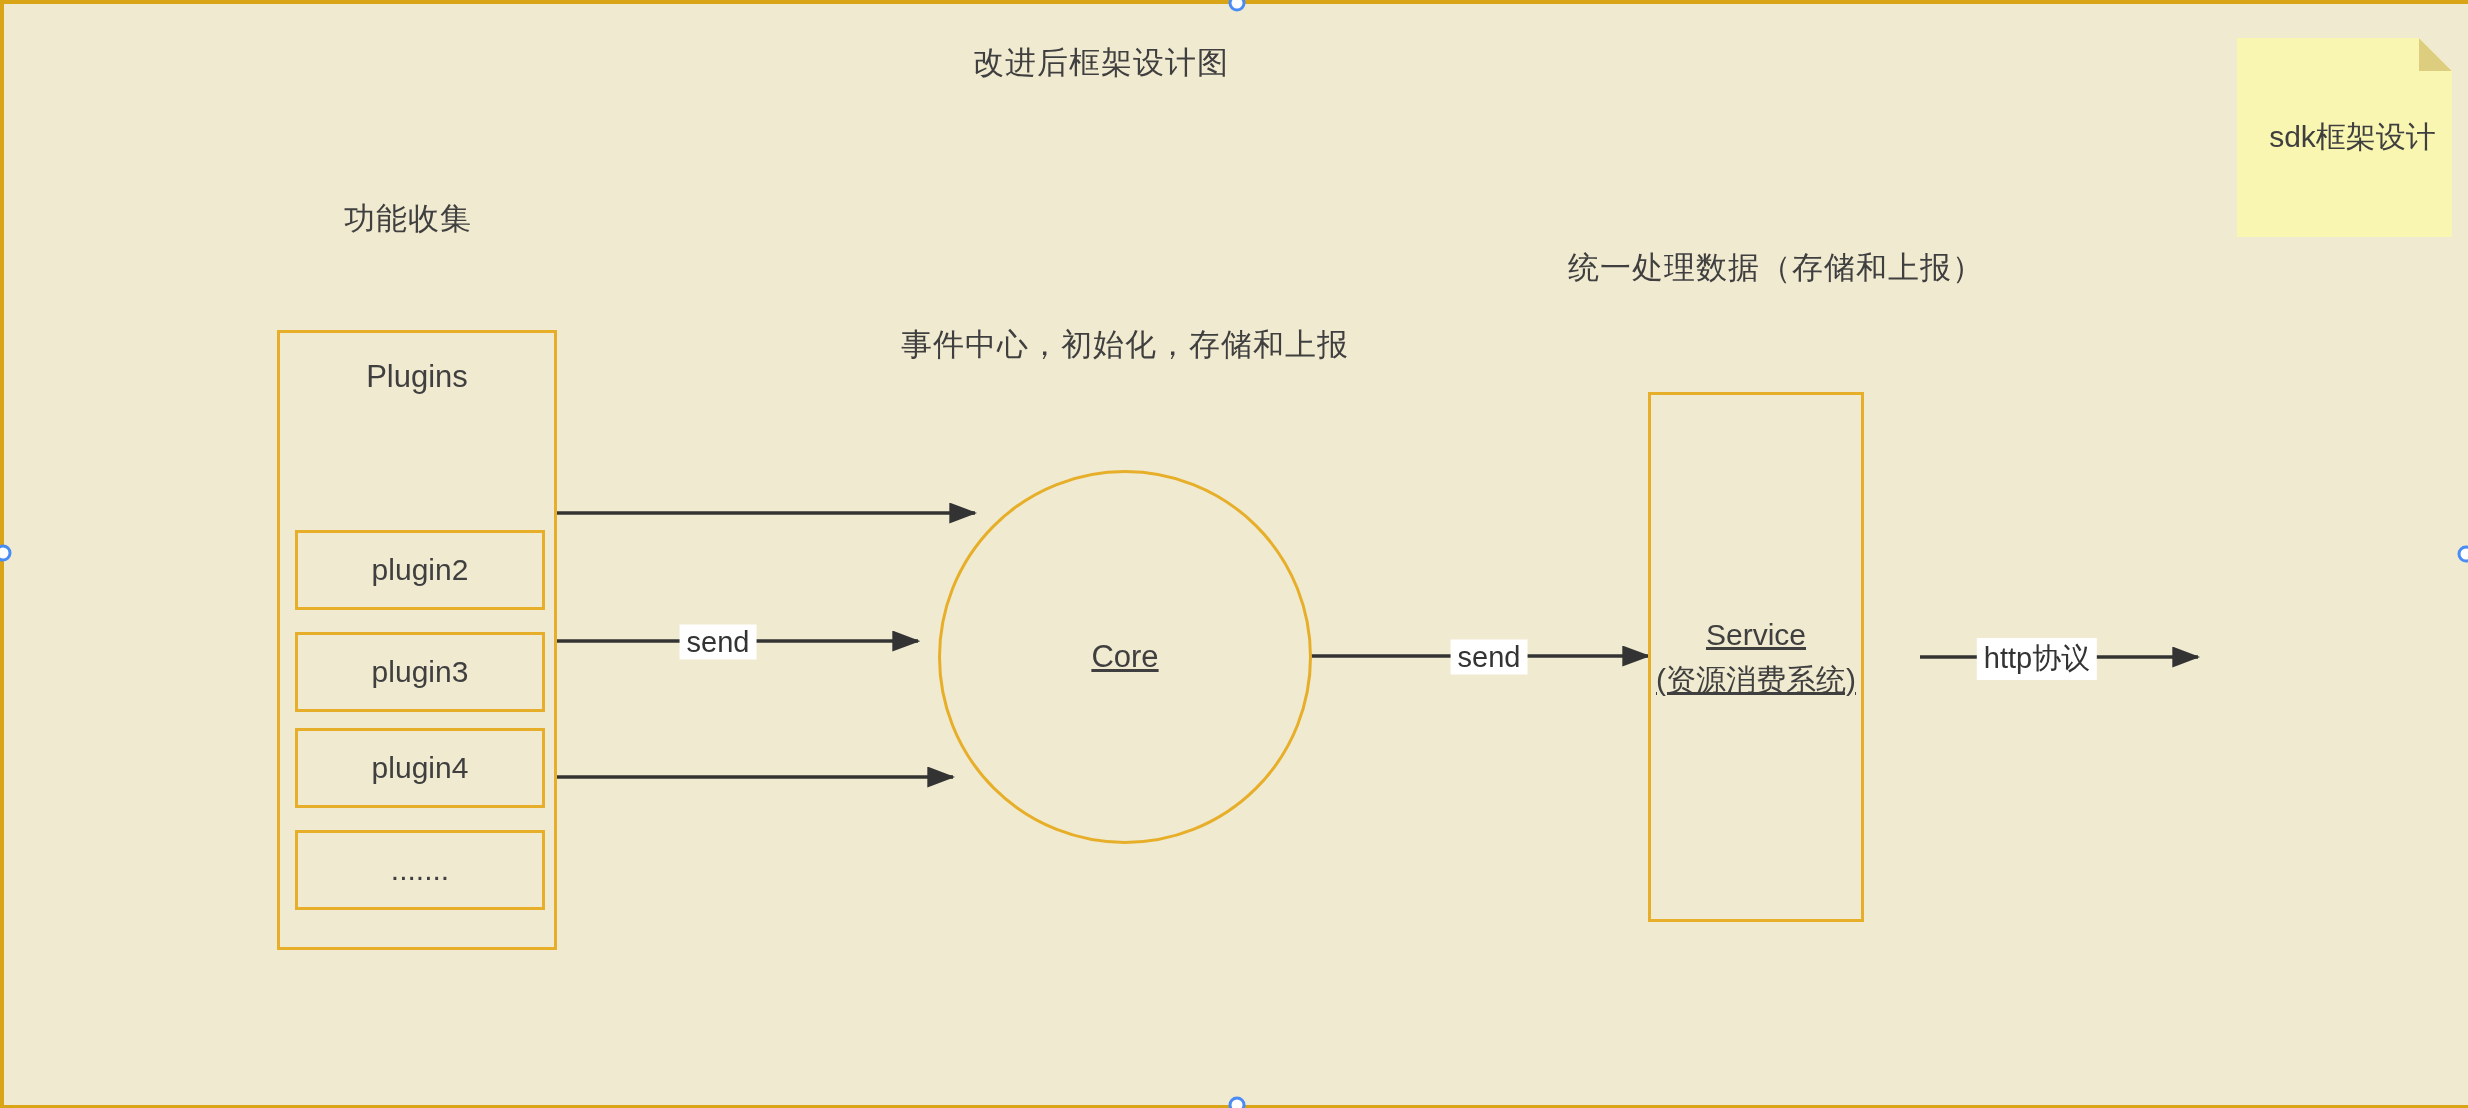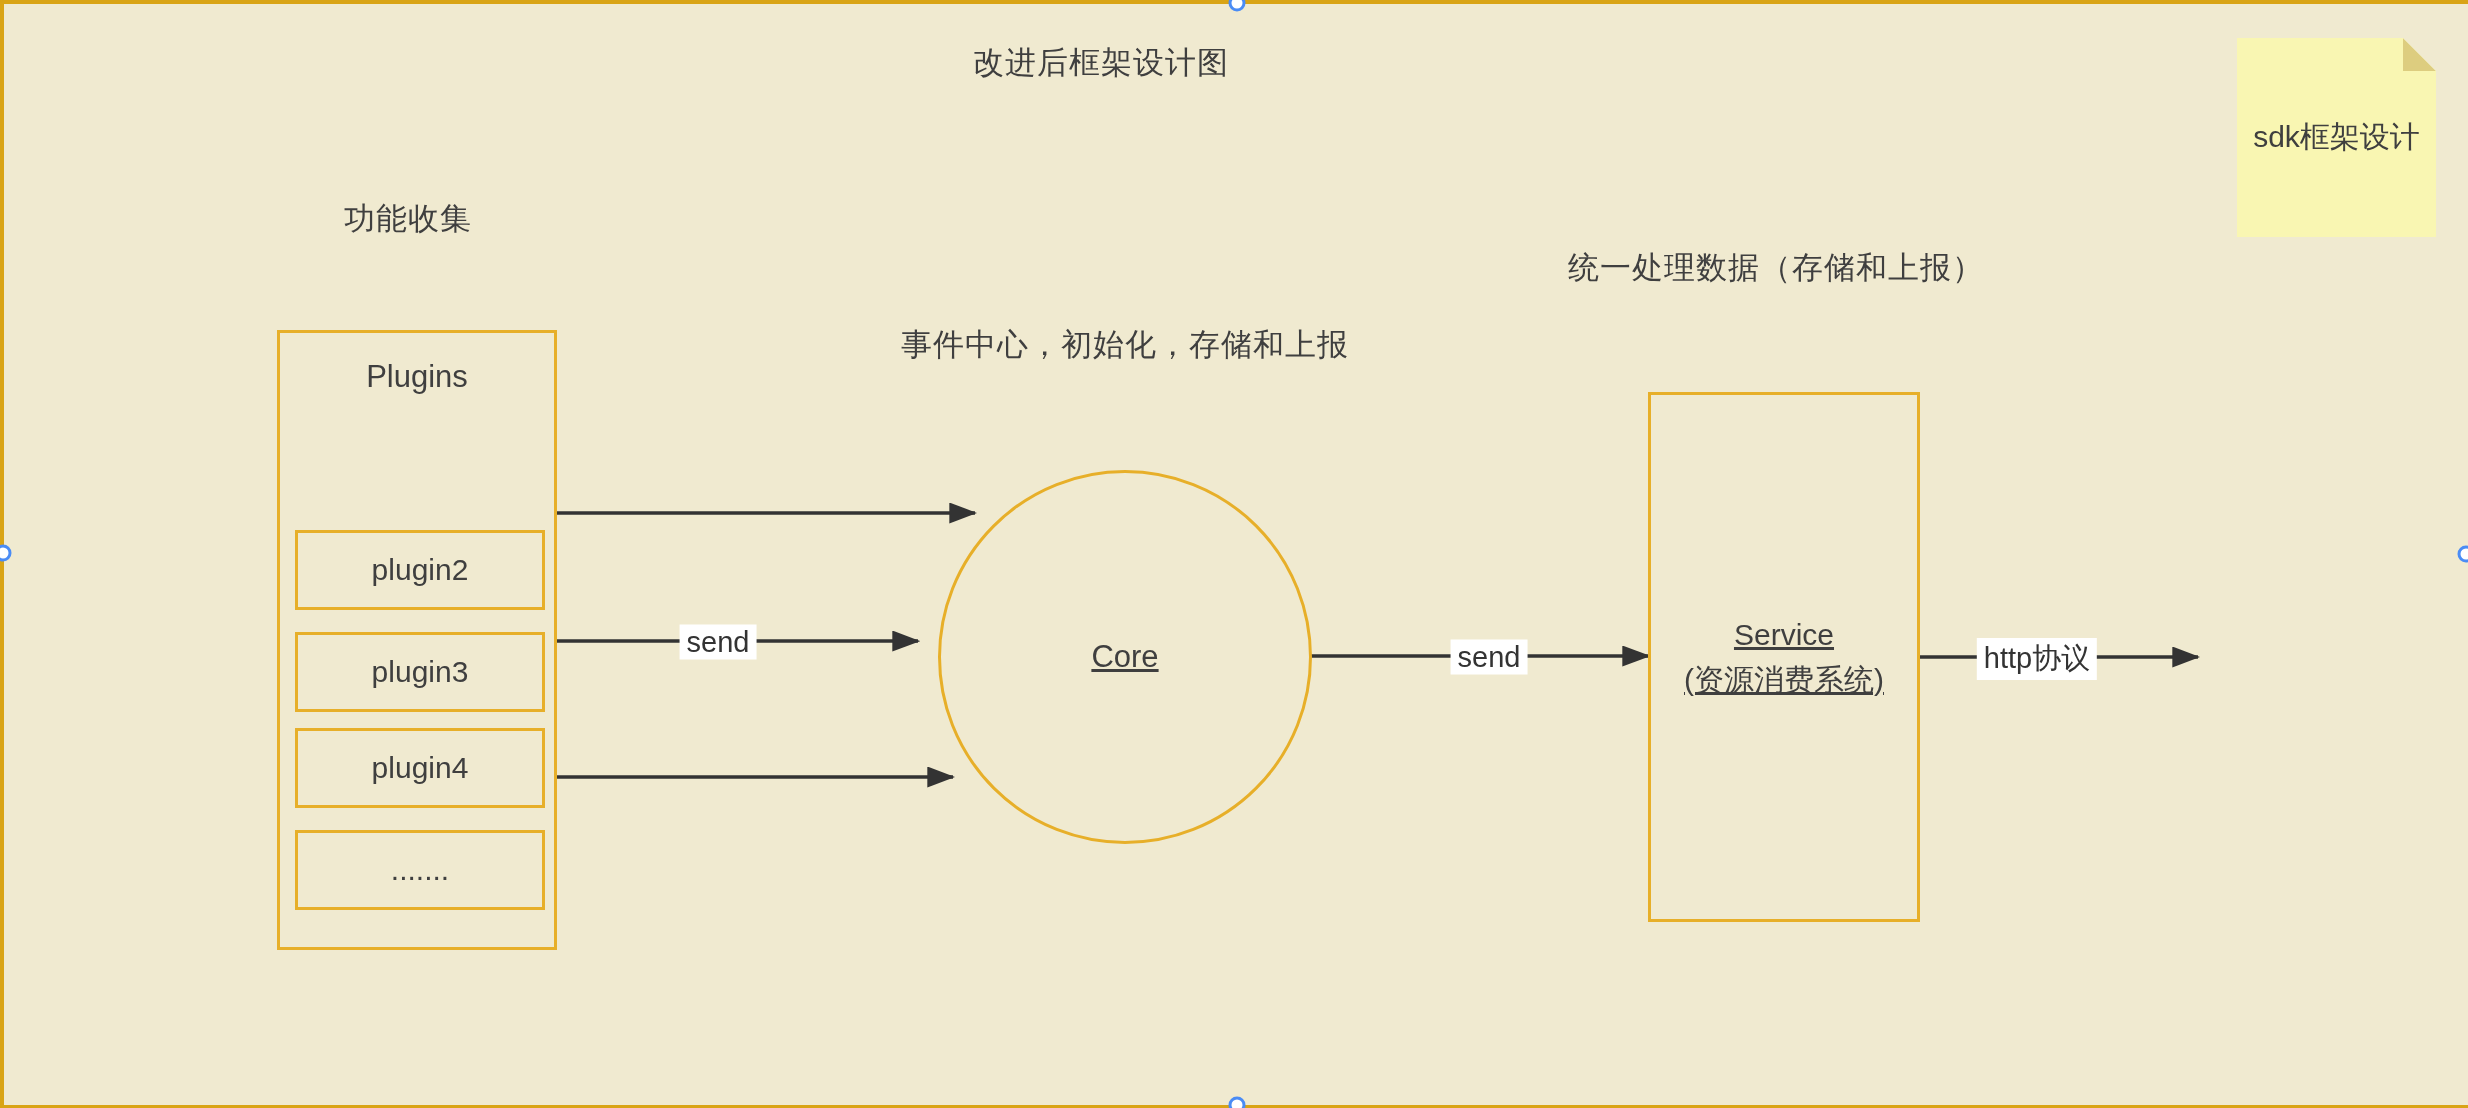--- a/index.html
+++ b/index.html
@@ -41,21 +41,21 @@
     font-size:30px;
   }
   .p1{top:95px;} .p2{top:197px;} .p3{top:299px;} .p4{top:395px;} .p5{top:497px;}
 
   .core-circle{
     left:938px;top:470px;width:374px;height:374px;border-radius:50%;
     display:flex;align-items:center;justify-content:center;font-size:31px;
   }
 
   .service-box{
-    left:1648px;top:392px;width:272px;height:530px;
+    left:1648px;top:392px;width:216px;height:530px;
     display:flex;flex-direction:column;align-items:center;justify-content:center;
     font-size:30px;line-height:45px;text-align:center;
   }
 
   .interface-box{
     left:2198px;top:602px;width:192px;height:108px;
     display:flex;align-items:center;justify-content:center;font-size:31px;
   }
 
   .edge-label{
@@ -65,20 +65,21 @@
   }
   .lbl-send1{left:718px;top:642px;}
   .lbl-send2{left:1489px;top:657px;}
   .lbl-http{left:2037px;top:659px;}
 
   .sticky-note{
     position:absolute;left:2237px;top:38px;width:199px;height:199px;
     background:#f9f6b2;
     display:flex;align-items:center;justify-content:center;
     font-size:30px;
+    padding-left:16px;
   }
   .note-cut{
     position:absolute;right:0;top:0;width:0;height:0;
     border-top:33px solid #f0ead0;border-left:33px solid transparent;
   }
   .note-fold{
     position:absolute;right:0;top:0;width:0;height:0;
     border-bottom:33px solid #ddcd7f;border-right:33px solid transparent;
   }
 

